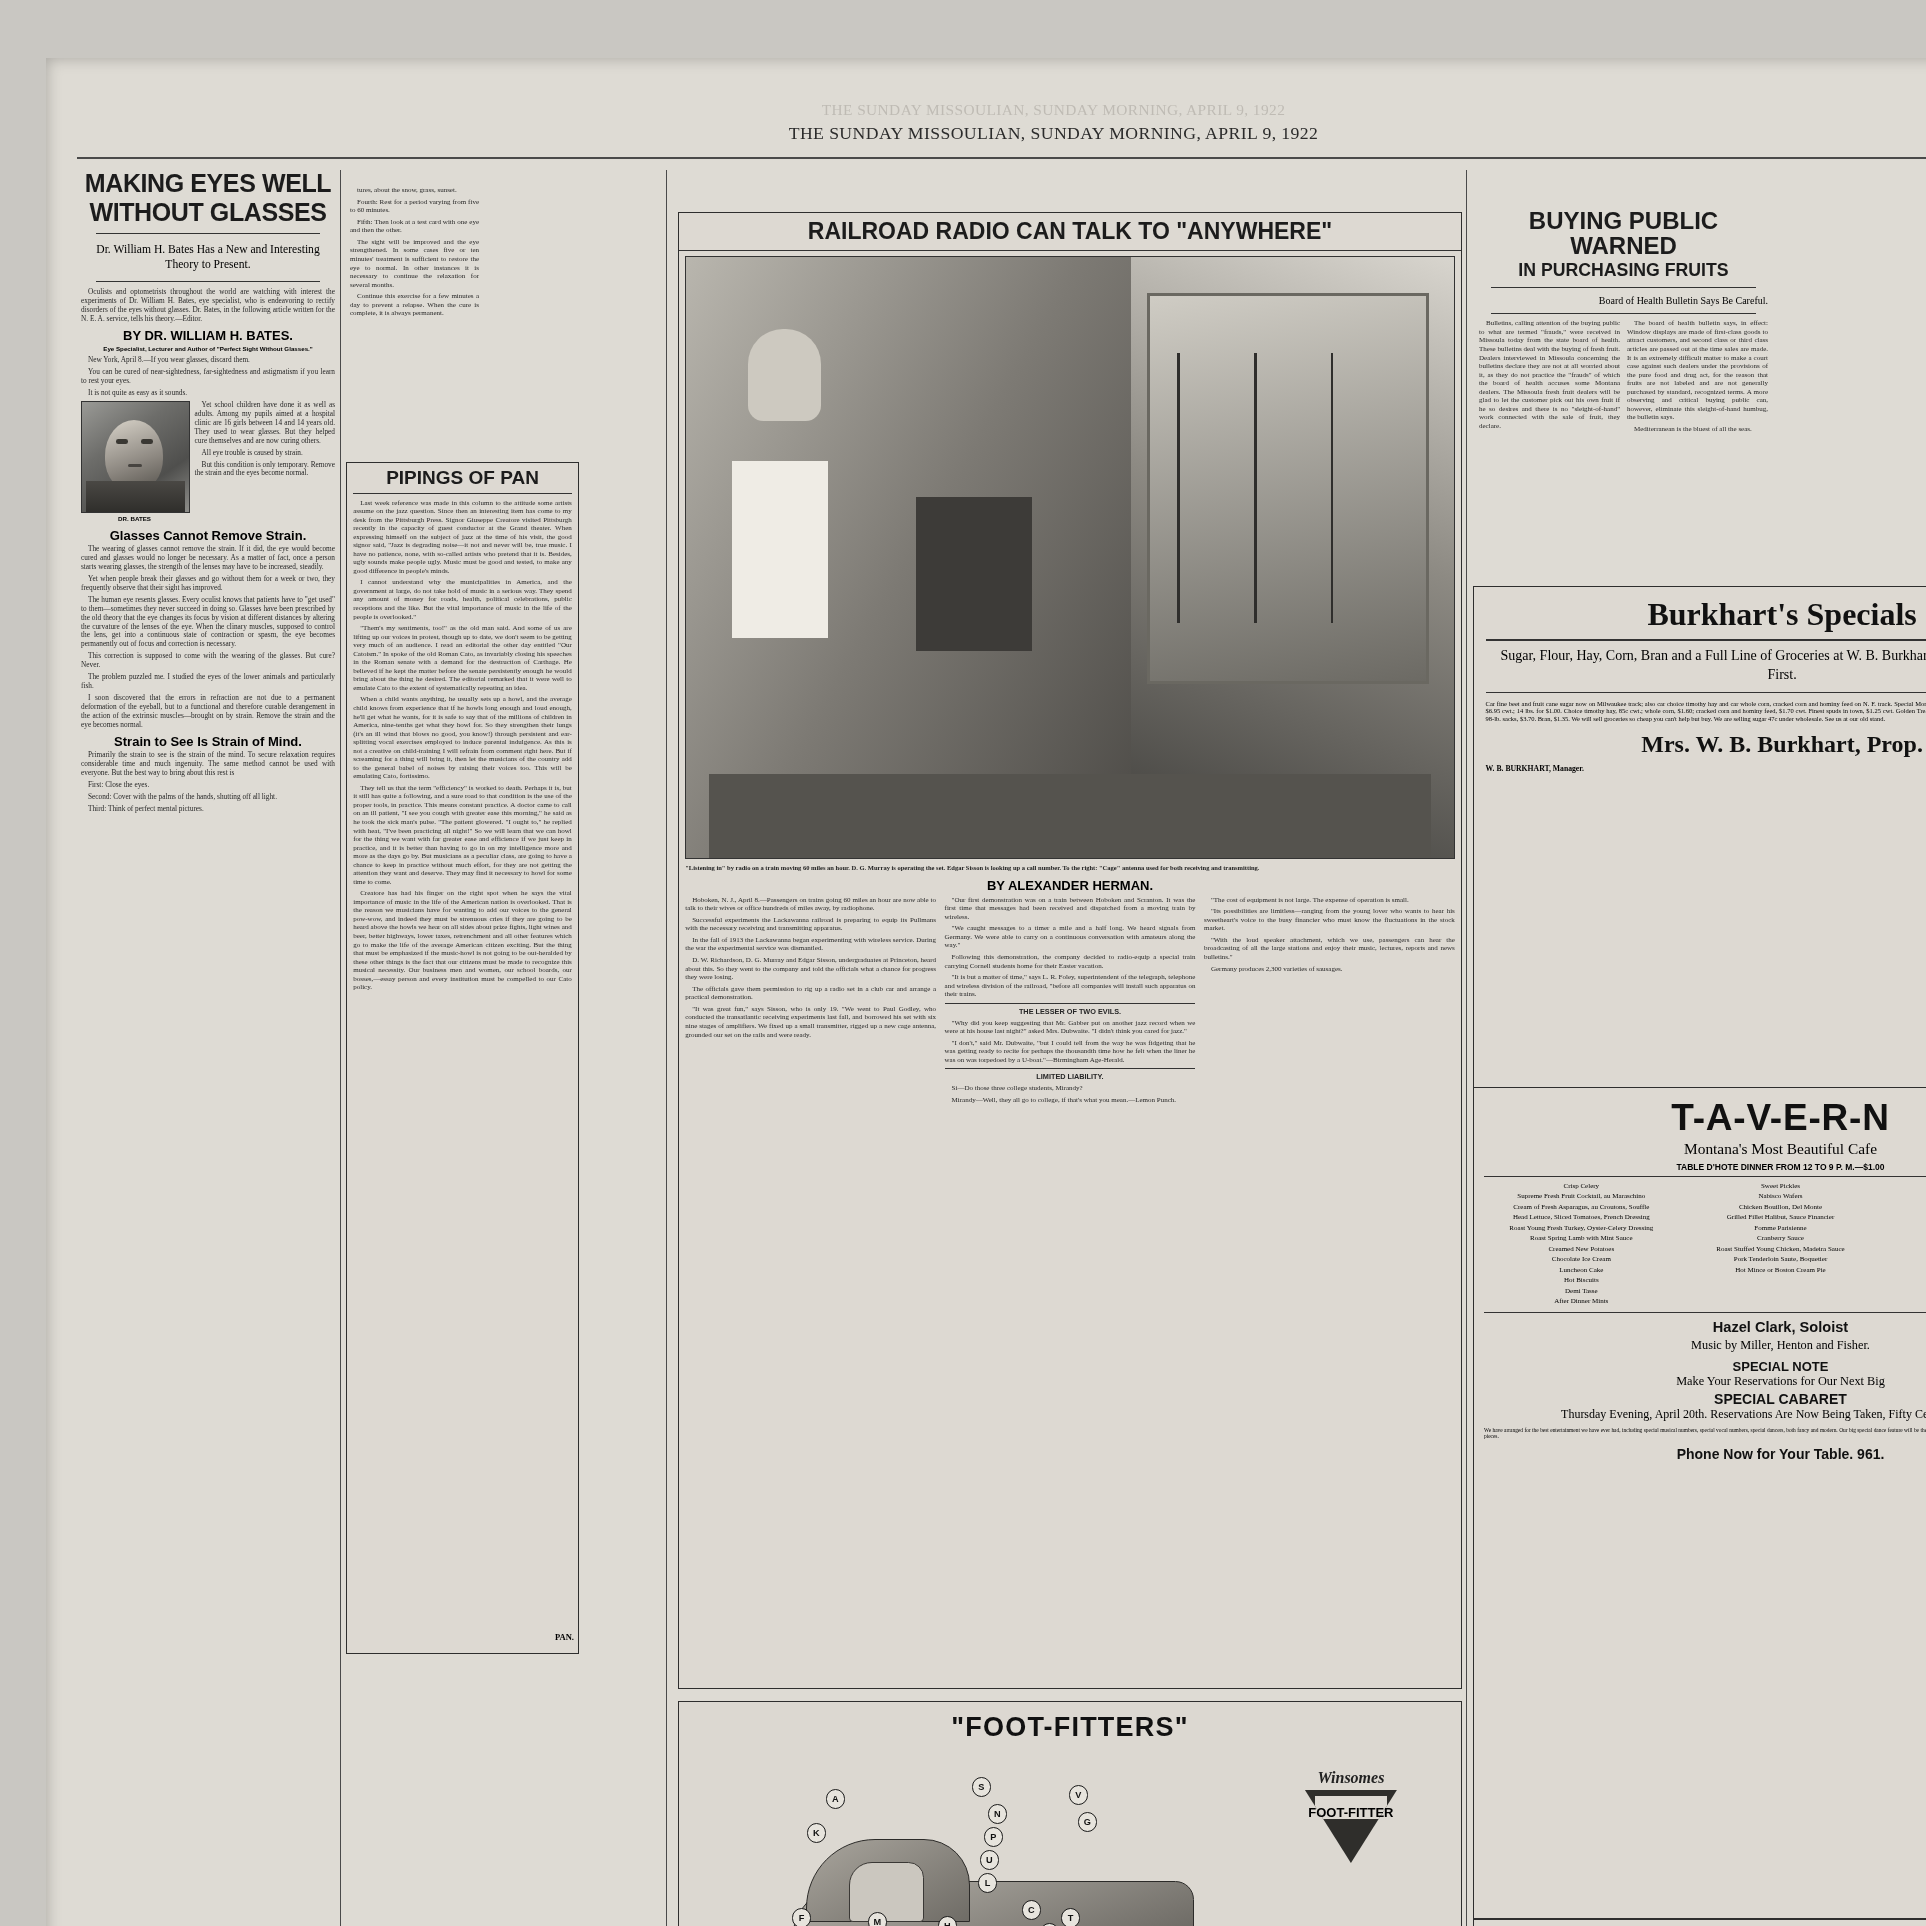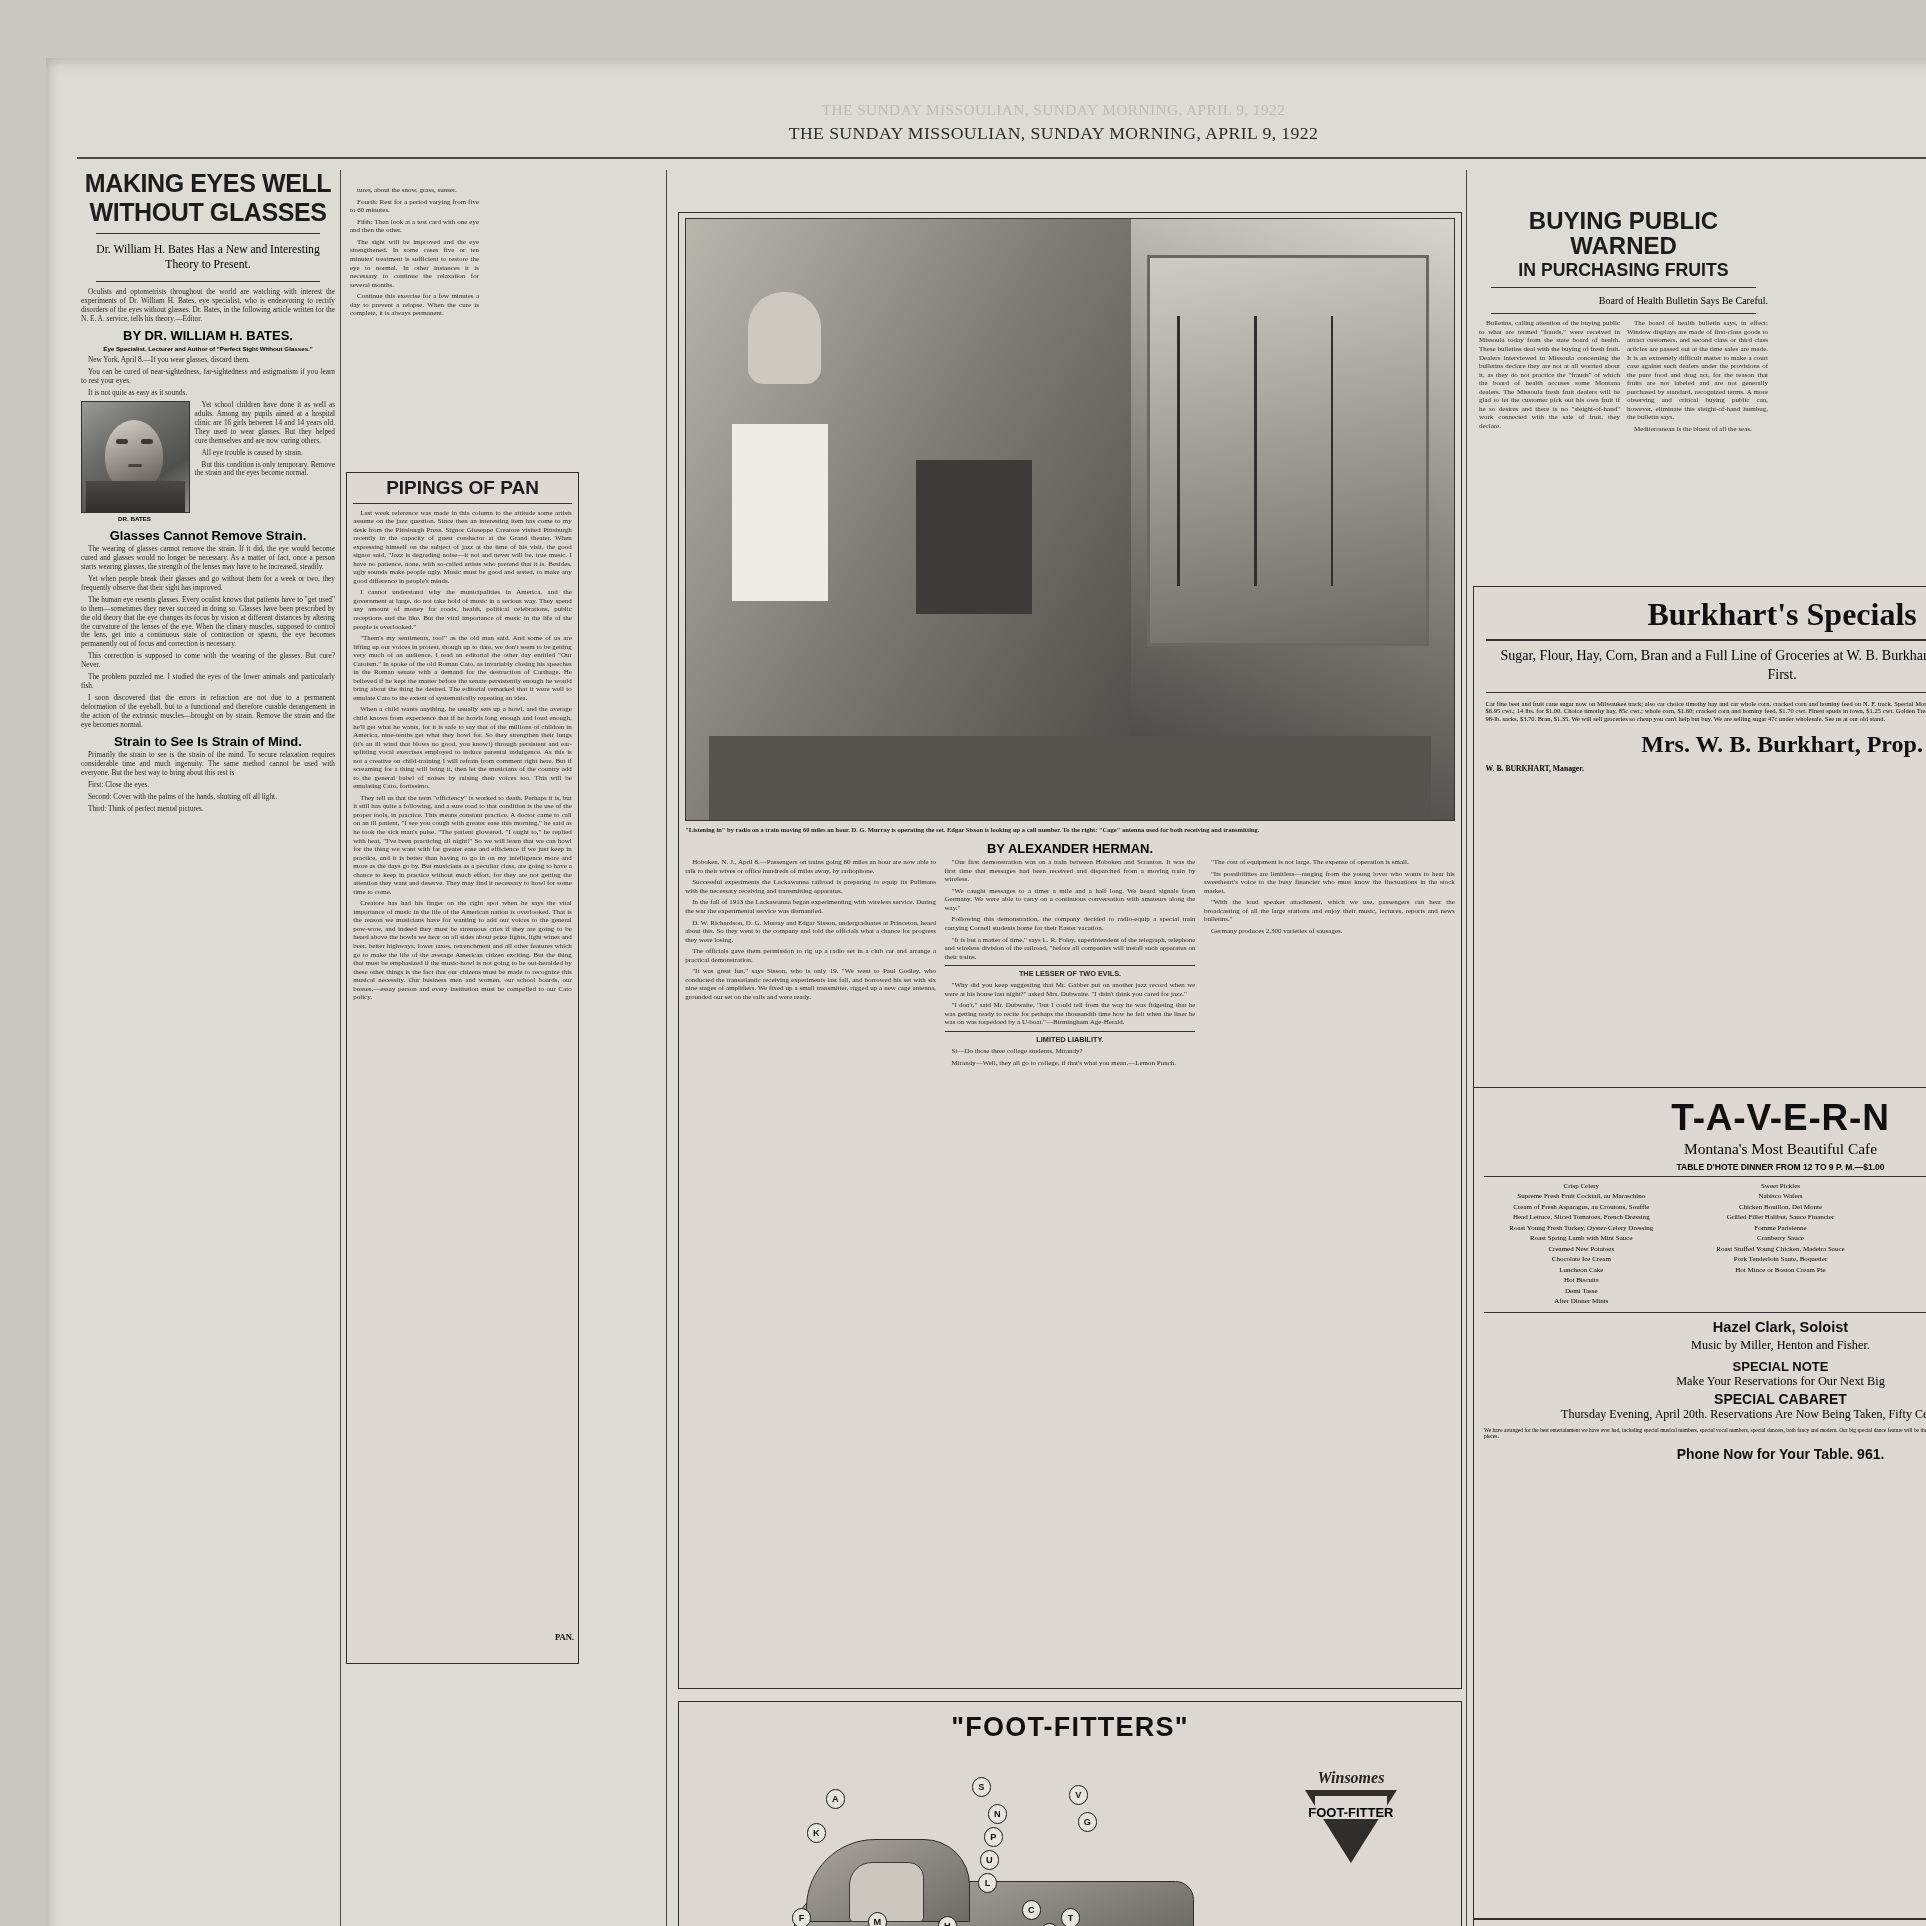--- a/index.html
+++ b/index.html
@@ -125,35 +125,36 @@
   <div class="col" style="left:304px;top:128px;width:129px;">
     <div class="body" style="font-size:7px;">
       <p>tures, about the snow, grass, sunset.</p>
       <p>Fourth: Rest for a period varying from five to 60 minutes.</p>
       <p>Fifth: Then look at a test card with one eye and then the other.</p>
       <p>The sight will be improved and the eye strengthened. In some cases five or ten minutes' treatment is sufficient to restore the eye to normal. In other instances it is necessary to continue the relaxation for several months.</p>
       <p>Continue this exercise for a few minutes a day to prevent a relapse. When the cure is complete, it is always permanent.</p>
     </div>
   </div>
 
-  <div class="col box" style="left:300px;top:414px;width:231px;height:1190px;padding:0;">
+  <div class="col box" style="left:300px;top:404px;width:231px;height:1190px;padding:0;">
     <div style="padding:4.6px 6.2px 0;">
       <div class="hl" style="font-size:19px;border-bottom:1.2px solid #333;padding-bottom:5.4px;">PIPINGS OF PAN</div>
       <div class="body" style="font-size:7px;margin-top:4.6px;">
         <p>Last week reference was made in this column to the attitude some artists assume on the jazz question. Since then an interesting item has come to my desk from the Pittsburgh Press. Signor Giuseppe Creatore visited Pittsburgh recently in the capacity of guest conductor at the Grand theater. When expressing himself on the subject of jazz at the time of his visit, the good signor said, "Jazz is degrading noise—it not and never will be, true music. I have no patience, none, with so-called artists who pretend that it is. Besides, ugly sounds make people ugly. Music must be good and tested, to make any good difference in people's minds.</p>
         <p>I cannot understand why the municipalities in America, and the government at large, do not take hold of music in a serious way. They spend any amount of money for roads, health, political celebrations, public receptions and the like. But the vital importance of music in the life of the people is overlooked."</p>
         <p>"Them's my sentiments, too!" as the old man said. And some of us are lifting up our voices in protest, though up to date, we don't seem to be getting very much of an audience. I read an editorial the other day entitled "Our Catoism." In spoke of the old Roman Cato, as invariably closing his speeches in the Roman senate with a demand for the destruction of Carthage. He believed if he kept the matter before the senate persistently enough he would bring about the thing he desired. The editorial remarked that it were well to emulate Cato to the extent of systematically repeating an idea.</p>
         <p>When a child wants anything, he usually sets up a howl, and the average child knows from experience that if he howls long enough and loud enough, he'll get what he wants, for it is safe to say that of the millions of children in America, nine-tenths get what they howl for. So they strengthen their lungs (it's an ill wind that blows no good, you know!) through persistent and ear-splitting vocal exercises employed to induce parental indulgence. As this is not a creative on child-training I will refrain from comment right here. But if screaming for a thing will bring it, then let the musicians of the country add to the general babel of noises by raising their voices too. This will be emulating Cato, fortissimo.</p>
         <p>They tell us that the term "efficiency" is worked to death. Perhaps it is, but it still has quite a following, and a sure road to that condition is the use of the proper tools, in practice. This means constant practice. A doctor came to call on an ill patient, "I see you cough with greater ease this morning," he said as he took the sick man's pulse. "The patient glowered. "I ought to," he replied with heat, "I've been practicing all night!" So we will learn that we can howl for the thing we want with far greater ease and efficience if we just keep in practice, and it is better than having to go in on my intelligence more and more as the days go by. But musicians as a peculiar class, are going to have a chance to keep in practice without much effort, for they are not getting the attention they want and deserve. They may find it necessary to howl for some time to come.</p>
         <p>Creatore has had his finger on the right spot when he says the vital importance of music in the life of the American nation is overlooked. That is the reason we musicians have for wanting to add our voices to the general pow-wow, and indeed they must be strenuous cries if they are going to be heard above the howls we hear on all sides about prize fights, light wines and beer, better highways, lower taxes, retrenchment and all other features which go to make the life of the average American citizen exciting. But the thing that must be emphasized if the music-howl is not going to be out-heralded by these other things is the fact that our citizens must be made to recognize this musical necessity. Our business men and women, our school boards, our bosses,—essay person and every institution must be compelled to our Cato policy.</p>
       </div>
     </div>
   </div>
 
   <div class="col box" style="left:632px;top:154px;width:782px;height:1475px;padding:0;">
+    <div class="hl" style="font-size:23px;padding:6.2px 3.9px 6.2px;border-bottom:1.2px solid #333;">RAILROAD RADIO CAN TALK TO "ANYWHERE"</div>
 
     <div class="photo" style="margin:5.4px 6.2px 0;height:601px;border:1.2px solid #333;">
       <div class="grad"></div>
 
       <div style="position:absolute;left:0;top:0;width:58%;height:100%;background:linear-gradient(120deg,#b9b6ae,#7d7a74 50%,#4c4a46);"></div>
       <div style="position:absolute;left:58%;top:0;width:42%;height:100%;background:linear-gradient(200deg,#d8d5ce,#8d8a83 45%,#3f3e3b);"></div>
       <div style="position:absolute;left:60%;top:6%;width:36%;height:64%;border:3.9px solid #6a6861;background:linear-gradient(170deg,#cfccc4,#6c6a64);"></div>
       <div style="position:absolute;left:8%;top:12%;width:73px;height:92px;border-radius:35px 35px 15.4px 15.4px;background:#cdc9c0;"></div>
       <div style="position:absolute;left:6%;top:34%;width:96px;height:177px;background:#efece5;"></div>
       <div style="position:absolute;left:30%;top:40%;width:116px;height:154px;background:#3d3b38;"></div>

